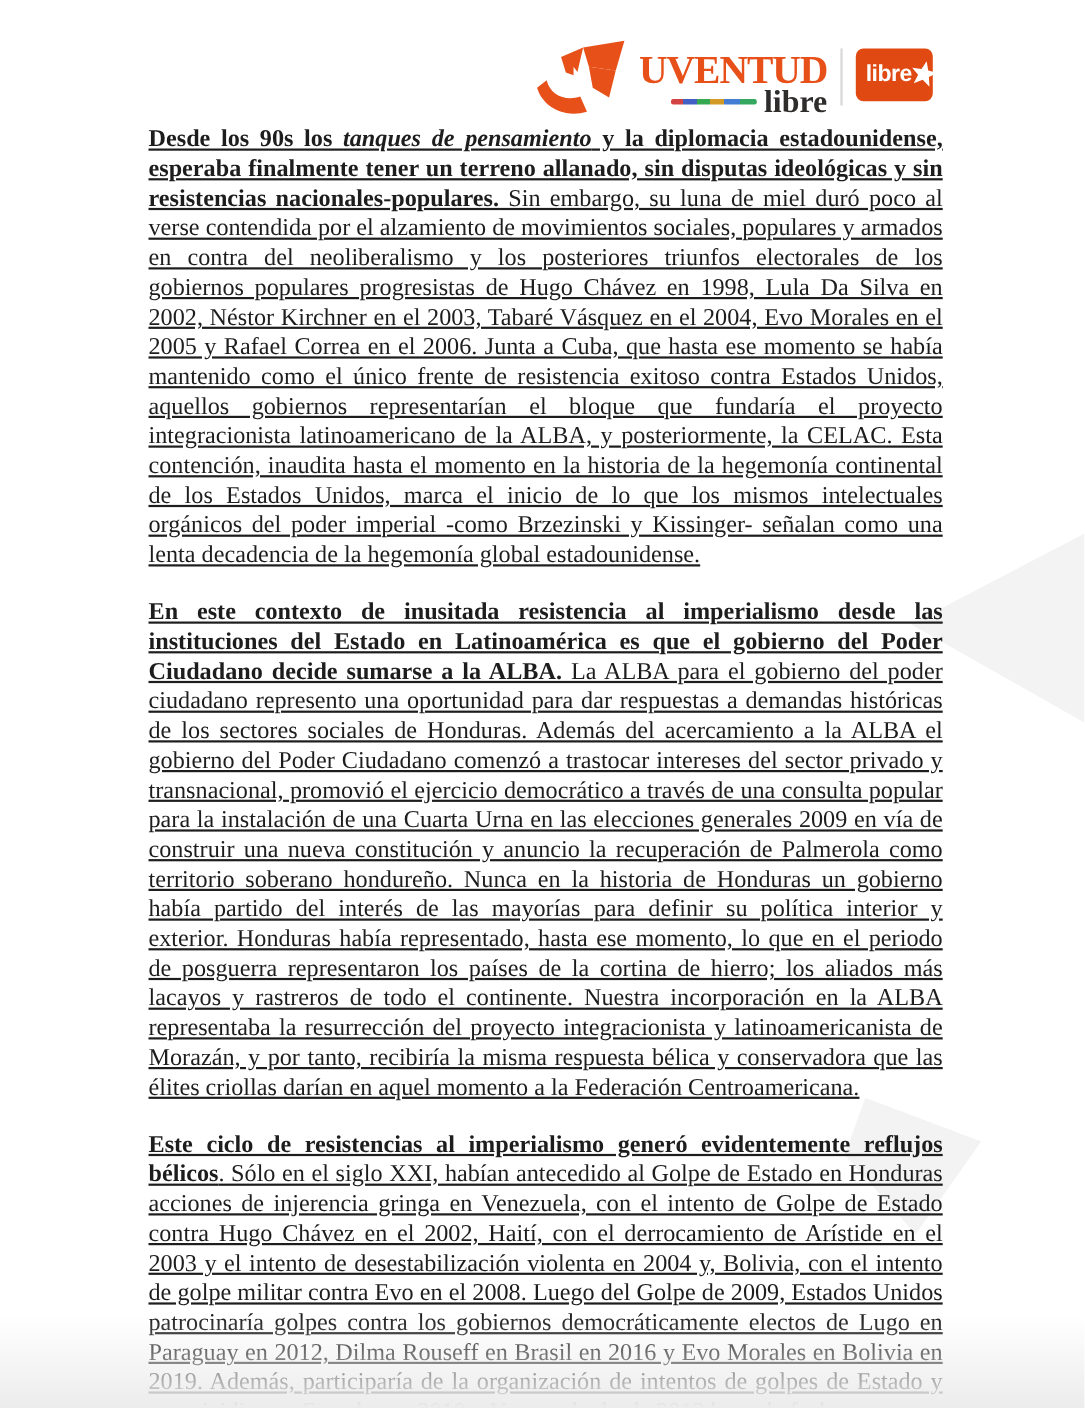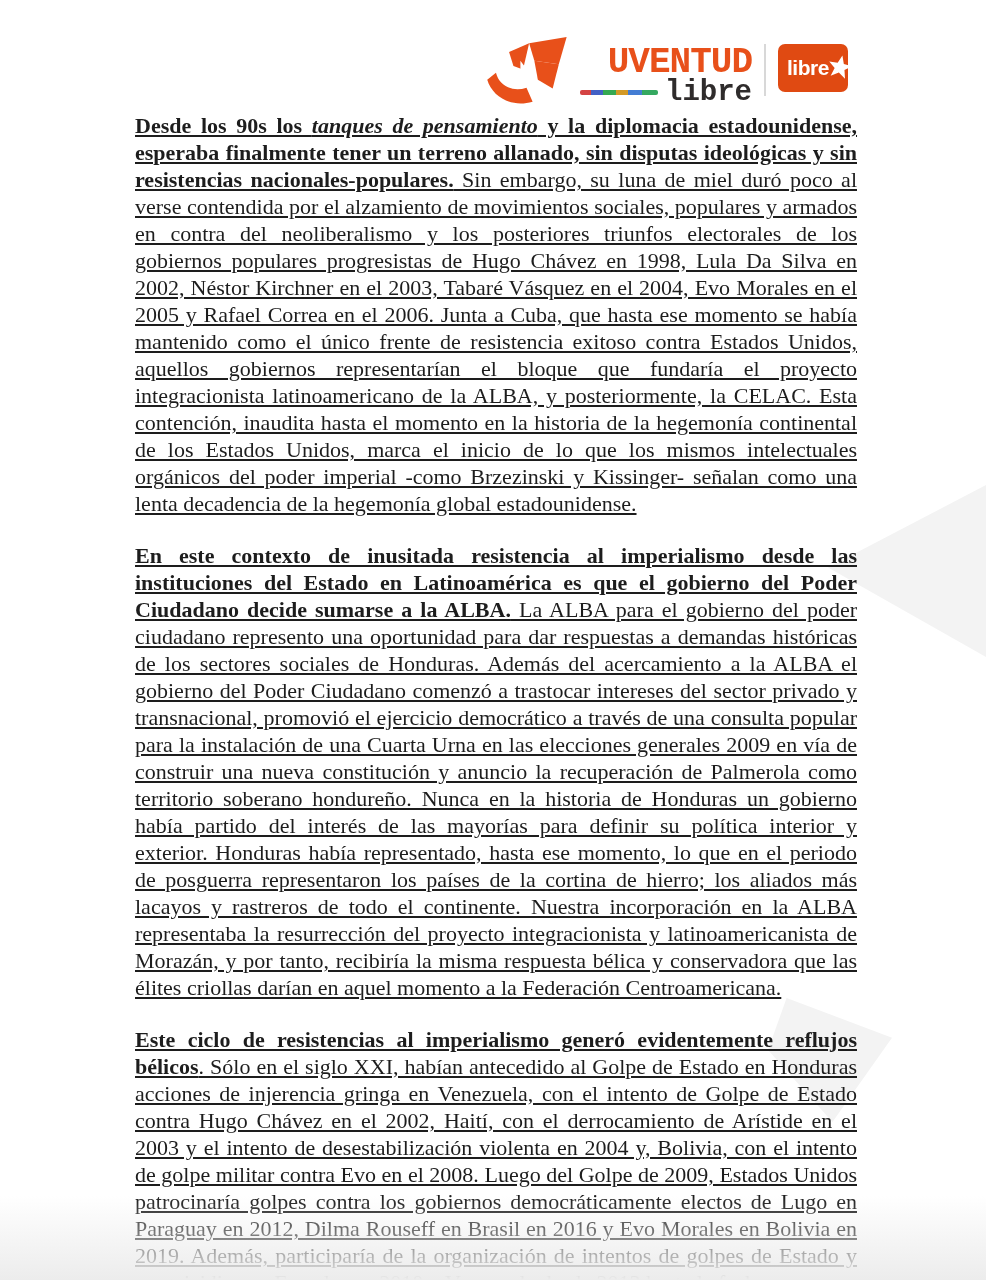--- a/index.html
+++ b/index.html
@@ -14,21 +14,21 @@
     clip-path:polygon(100% 0, 0 48%, 100% 100%);}
   .wedge-bottom{left:768px;top:998px;width:124px;height:124px;
     clip-path:polygon(15% 0, 100% 32%, 52% 100%, 0 42%);}
   .bottom-fade{position:absolute;left:0;right:0;bottom:0;height:84px;
     background:linear-gradient(to bottom, rgba(236,236,236,0), #ececec);}
 
   
   .logo-row{position:absolute;top:34px;right:138px;display:flex;align-items:flex-start;}
   .logo-icon{width:96px;height:76px;flex:0 0 auto;margin-right:2px;}
   .wordmark{display:flex;flex-direction:column;align-items:flex-end;margin-top:14px;
-    font-family:Liberation Mono, monospace;}
+    font-family:Liberation Serif, serif;}
   .wm-main{font-size:36px;font-weight:800;letter-spacing:-1px;line-height:0.85;
     color:var(--brand-orange,#e8501a);}
   .wm-sub-row{display:flex;align-items:center;gap:7px;margin-top:2px;}
   .color-strip{width:78px;height:5px;border-radius:2px;opacity:.85;
     background:linear-gradient(90deg,#cc2222 0 14%,#2244bb 14% 30%,#119933 30% 46%,#cc8800 46% 62%,#2266cc 62% 80%,#119944 80% 100%);}
   .wm-sub{font-size:29px;font-weight:700;line-height:0.85;color:var(--wordmark-dark,#2f2c2c);}
   .logo-divider{width:2px;height:52px;background:#d8d8d8;margin:10px 12px 0 12px;}
   .badge{position:relative;margin-top:10px;width:70px;height:48px;border-radius:7px;
     background:var(--badge-orange,#e04a12);display:flex;align-items:center;
     font-family:"Liberation Sans", sans-serif;}

